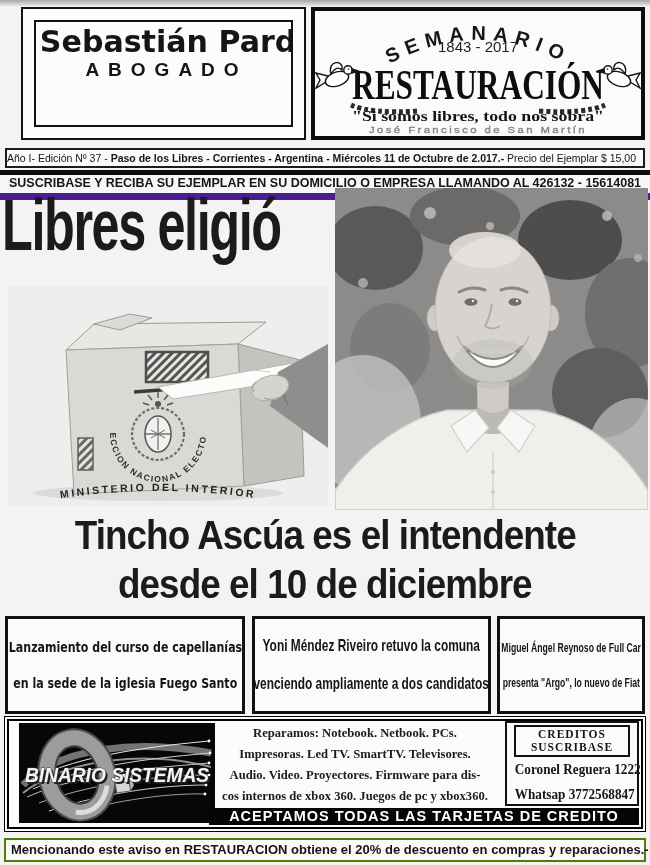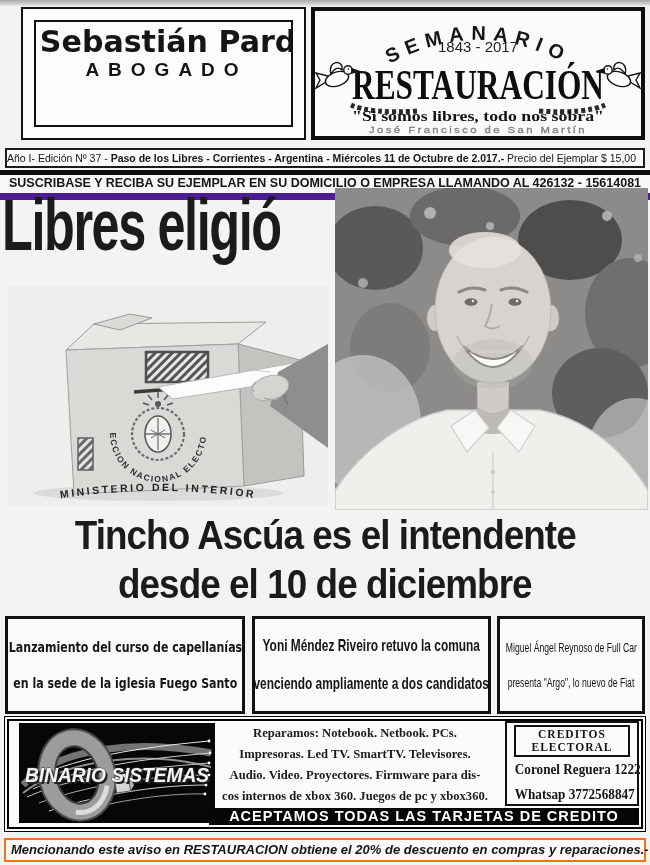--- a/index.html
+++ b/index.html
@@ -49,21 +49,21 @@
     white-space:nowrap;letter-spacing:-1px;}
   
   .teaser{position:absolute;top:616px;height:98px;box-sizing:border-box;
     border:3px solid #111;background:#fcfbfa;display:flex;flex-direction:column;
     justify-content:space-evenly;align-items:center;text-align:center;overflow:hidden;}
   .teaser-1{left:5px;width:240px;font-family:"DejaVu Sans",sans-serif;
     font-weight:bold;font-size:14.5px;}
   .teaser-1 .cond{transform:scaleX(.76);}
   .teaser-2{left:252px;width:239px;font-weight:bold;font-size:17px;}
   .teaser-2 .cond{transform:scaleX(.70);}
-  .teaser-3{left:497px;width:148px;font-weight:normal;font-size:13.5px;}
+  .teaser-3{left:497px;width:148px;font-weight:bold;font-size:13.5px;}
   .teaser-3 .cond{transform:scaleX(.64);}
   .teaser .cond{white-space:nowrap;transform-origin:center;}
   
   .bottom-ad{position:absolute;left:4px;top:716px;width:642px;height:116px;
     box-sizing:border-box;border:1px solid #000;padding:2px;background:#fbfaf9;}
   .bottom-ad-inner{border:2px solid #000;width:100%;height:100%;
     box-sizing:border-box;position:relative;background:#fcfbfa;}
   .binario-box{position:absolute;left:2px;top:2px;width:196px;height:100px;
     background:#070707;overflow:hidden;margin-left:8px;}
   .repair-text{position:absolute;left:200px;top:1px;width:292px;text-align:center;
@@ -78,22 +78,22 @@
     line-height:13px;letter-spacing:1px;padding:1px 0;}
   .credit-line{font-family:"Liberation Serif",serif;font-weight:bold;font-size:15px;
     line-height:16px;margin-top:4px;white-space:nowrap;transform:scaleX(.88);
     transform-origin:center;}
   .credit-line.ws{margin-top:9px;}
   .accept-bar{position:absolute;left:200px;top:87px;width:430px;height:17px;
     background:#050505;color:#fff;font-weight:bold;font-size:14.5px;
     letter-spacing:1px;line-height:17px;text-align:center;white-space:nowrap;}
   
   .mention{position:absolute;left:4px;top:838px;width:642px;height:24px;
-    box-sizing:border-box;border:2px solid #f97316;background:#fbfaf9;
-    font-weight:bold;font-size:13px;line-height:19px;padding:0 5px;white-space:nowrap;font-style:italic;}
+    box-sizing:border-box;border:2px solid #4d7c0f;background:#fbfaf9;
+    font-weight:bold;font-size:13px;line-height:19px;padding:0 5px;white-space:nowrap;}
 </style>
 </head>
 <body>
 
 <div class="page">
   <div class="scan-edge"></div>
 
   <div class="lawyer-ad">
     <div class="lawyer-inner">
       <div class="lawyer-name">Sebastián Pardo</div>
@@ -298,21 +298,21 @@
       </div>
       <div class="repair-text">
         <div>Reparamos:  Notebook. Netbook. PCs.</div>
         <div>Impresoras.  Led TV. SmartTV. Televisores.</div>
         <div>Audio. Video. Proyectores.  Firmware para dis-</div>
         <div>cos internos de xbox 360. Juegos de pc y xbox360.</div>
       </div>
       <div class="credit-box">
         <div class="credit-header">
           <div>CREDITOS</div>
-          <div>ELECTORAL</div>
+          <div>SUSCRIBASE</div>
         </div>
         <div class="credit-line">Coronel Reguera 1222</div>
         <div class="credit-line ws">Whatsap 3772568847</div>
       </div>
       <div class="accept-bar">ACEPTAMOS TODAS LAS TARJETAS DE CREDITO</div>
     </div>
   </div>
 
   <div class="mention">Mencionando este aviso en RESTAURACION obtiene el 20% de descuento en compras y reparaciones.-</div>
 </div>

